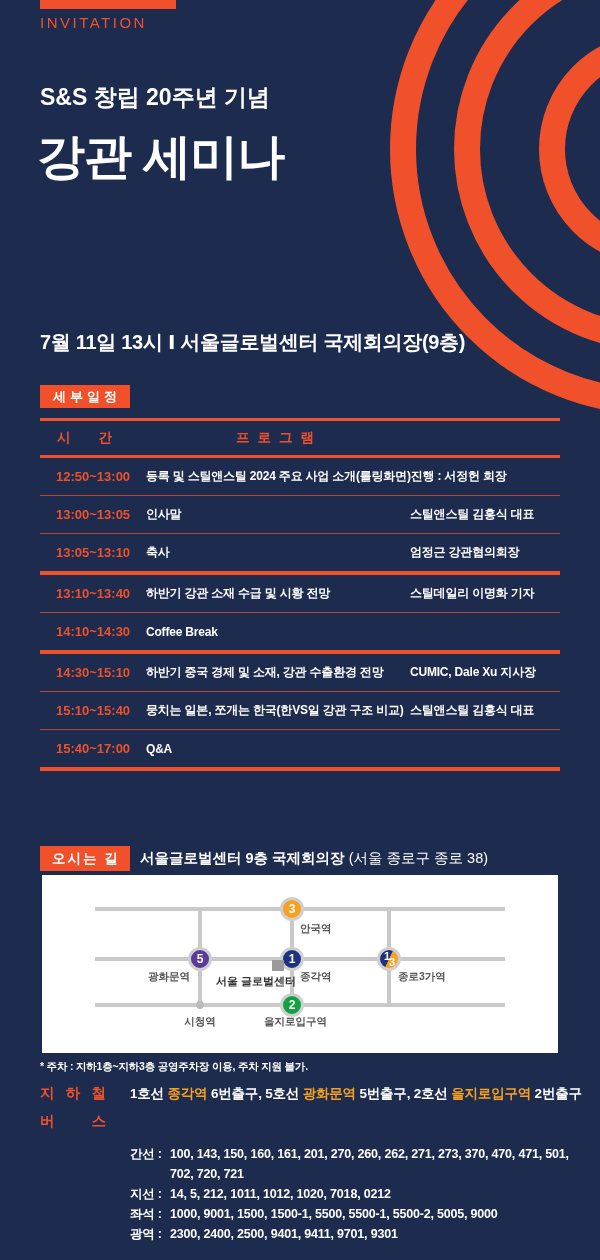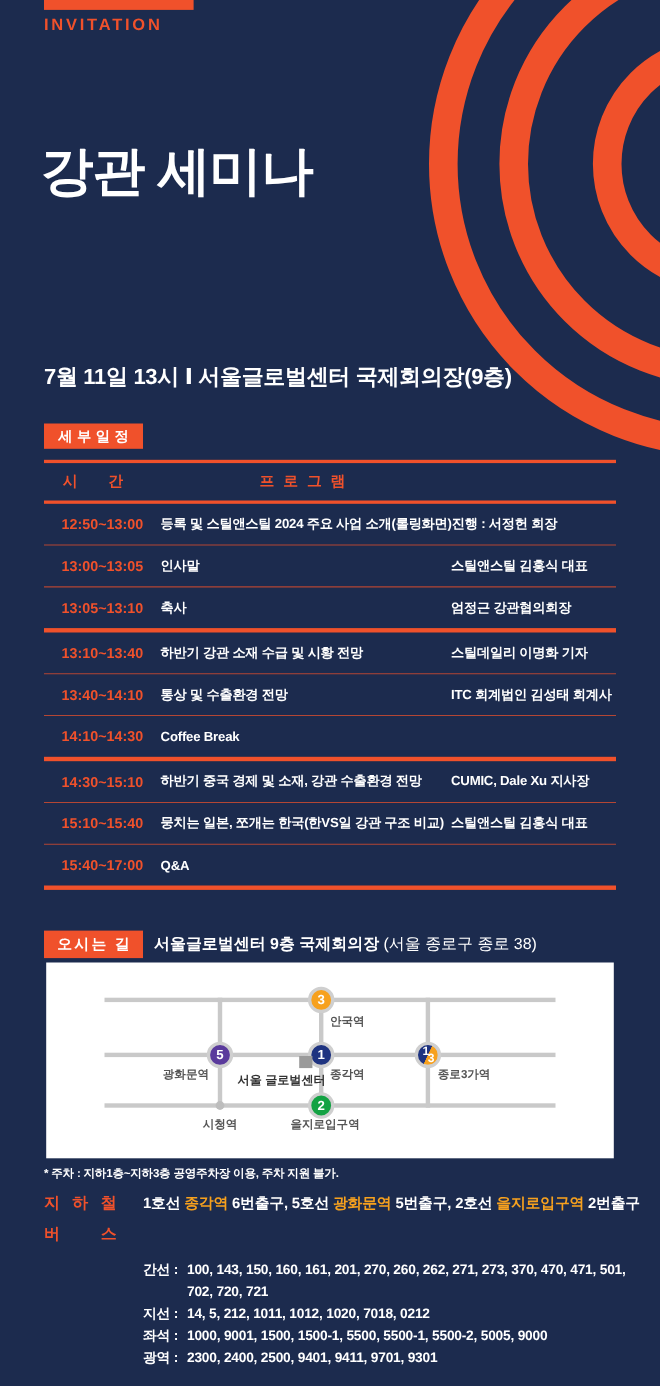--- a/index.html
+++ b/index.html
@@ -11,21 +11,21 @@
   .page{
     position:relative; width:600px; height:1260px; margin:0 auto;
     background:var(--bg); overflow:hidden;
     font-family:"Liberation Sans","DejaVu Sans",sans-serif; color:#fff;
   }
   .layer{position:absolute; z-index:1;}
   
   .rings{position:absolute; top:0; left:0; z-index:0;}
   
   .topbar{left:40px; top:0; width:136px; height:9px; background:var(--accent);}
-  .invitation{left:40px; top:14px; font-size:15px; font-weight:700; letter-spacing:2.5px; color:var(--accent);text-align:center;}
+  .invitation{left:40px; top:14px; font-size:15px; font-weight:400; letter-spacing:2.5px; color:var(--accent);text-align:center;}
   .eyebrow{left:40px; top:82px; font-size:23px; font-weight:700;}
   .hero-title{left:37px; top:112px; font-size:48px; font-weight:800; line-height:89px; letter-spacing:-1px;}
   .date-venue{left:40px; top:329px; font-size:20px; font-weight:700; letter-spacing:-0.3px;}
   
   .chip{position:absolute; left:40px; background:var(--accent); color:#fff; font-weight:800;
         display:flex; align-items:center; justify-content:center; z-index:1;}
   .chip-schedule{top:385px; width:90px; height:23px; font-size:13px; letter-spacing:4px; text-indent:4px;}
   .chip-directions{top:846px; width:90px; height:25px; font-size:13.5px; letter-spacing:2px; text-indent:2px;}
   
   .stable{left:40px; top:418px; width:520px; border-top:3px solid var(--accent);}
@@ -79,20 +79,21 @@
 <div class="page">
 
   <svg class="rings" width="600" height="520" viewBox="0 0 600 520" aria-hidden="true">
     <circle cx="656" cy="149" r="104" fill="none" stroke="#F0512B" stroke-width="26"></circle>
     <circle cx="656" cy="149" r="189" fill="none" stroke="#F0512B" stroke-width="26"></circle>
     <circle cx="656" cy="149" r="253" fill="none" stroke="#F0512B" stroke-width="26"></circle>
   </svg>
 
   <div class="layer topbar"></div>
   <div class="layer invitation">INVITATION</div>
+  <div class="layer eyebrow">S&amp;S 창립 20주년 기념</div>
   <div class="layer hero-title">
     <div>강관 세미나</div>
   </div>
   <div class="layer date-venue">7월 11일 13시 Ⅰ 서울글로벌센터 국제회의장(9층)</div>
 
   <div class="chip chip-schedule">세부일정</div>
   <div class="layer stable">
     <div class="thead">
       <span class="th-time">시간</span>
       <span class="th-prog">프로그램</span>
@@ -109,25 +110,20 @@
     </div>
     <div class="srow thick">
       <span class="stime">13:05~13:10</span>
       <span class="sprog">축사</span>
       <span class="sspk">엄정근 강관협의회장</span>
     </div>
     <div class="srow">
       <span class="stime">13:10~13:40</span>
       <span class="sprog">하반기 강관 소재 수급 및 시황 전망</span>
       <span class="sspk">스틸데일리 이명화 기자</span>
-    </div>
-    <div class="srow">
-      <span class="stime">13:40~14:10</span>
-      <span class="sprog">통상 및 수출환경 전망</span>
-      <span class="sspk">ITC 회계법인 김성태 회계사</span>
     </div>
     <div class="srow thick">
       <span class="stime">14:10~14:30</span>
       <span class="sprog">Coffee Break</span>
       <span class="sspk"></span>
     </div>
     <div class="srow">
       <span class="stime">14:30~15:10</span>
       <span class="sprog">하반기 중국 경제 및 소재, 강관 수출환경 전망</span>
       <span class="sspk">CUMIC, Dale Xu 지사장</span>

